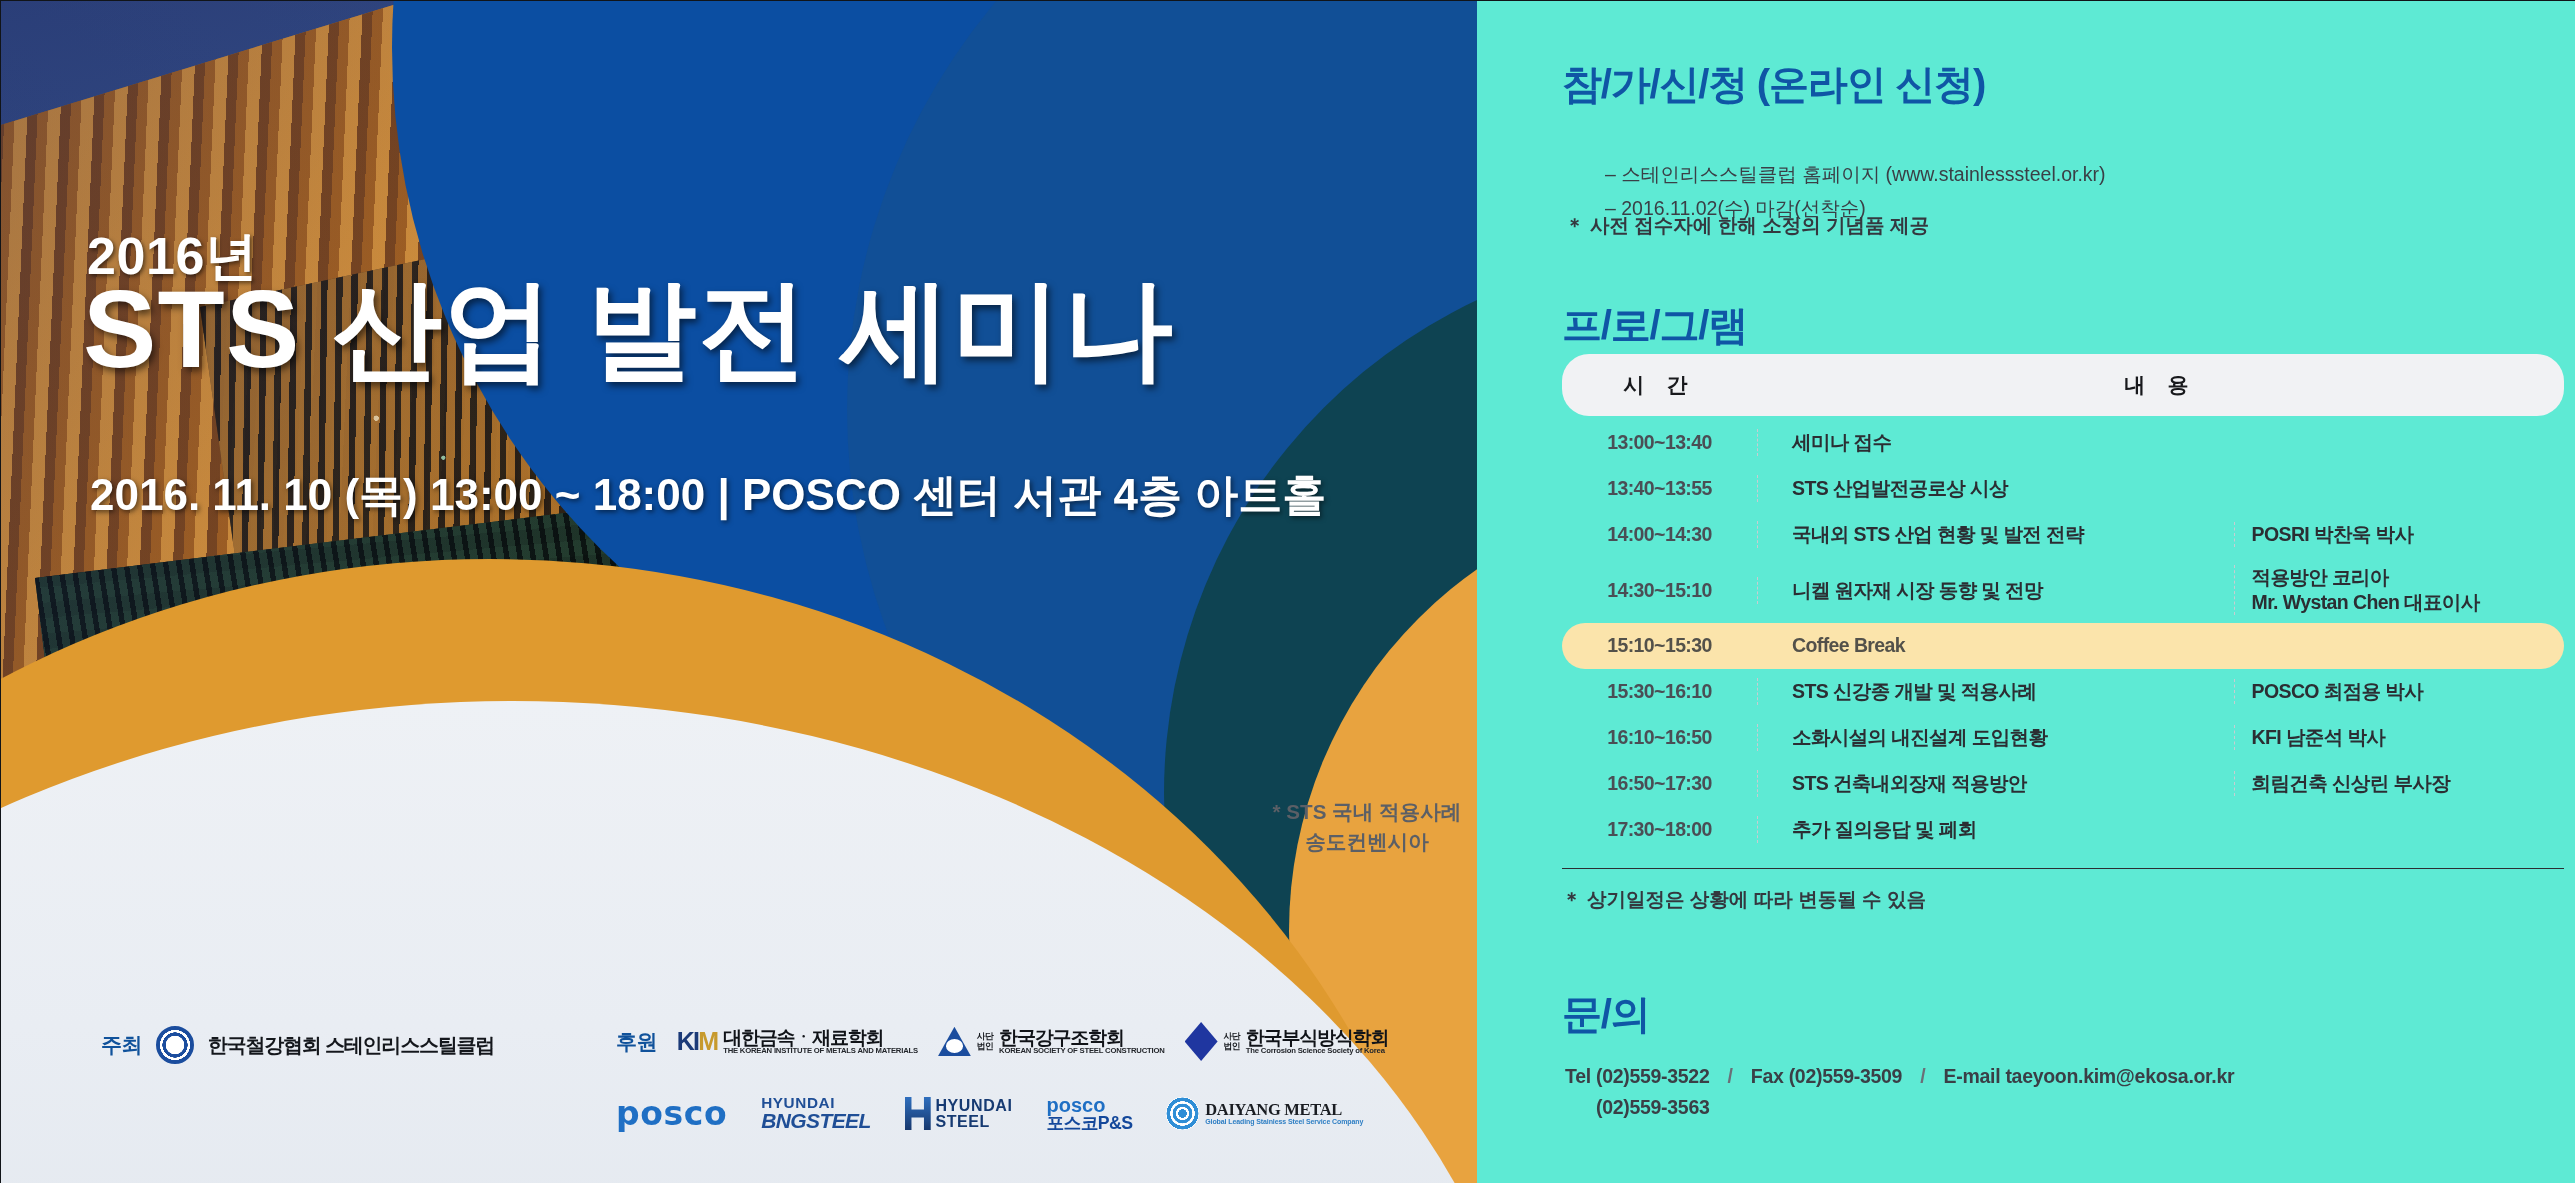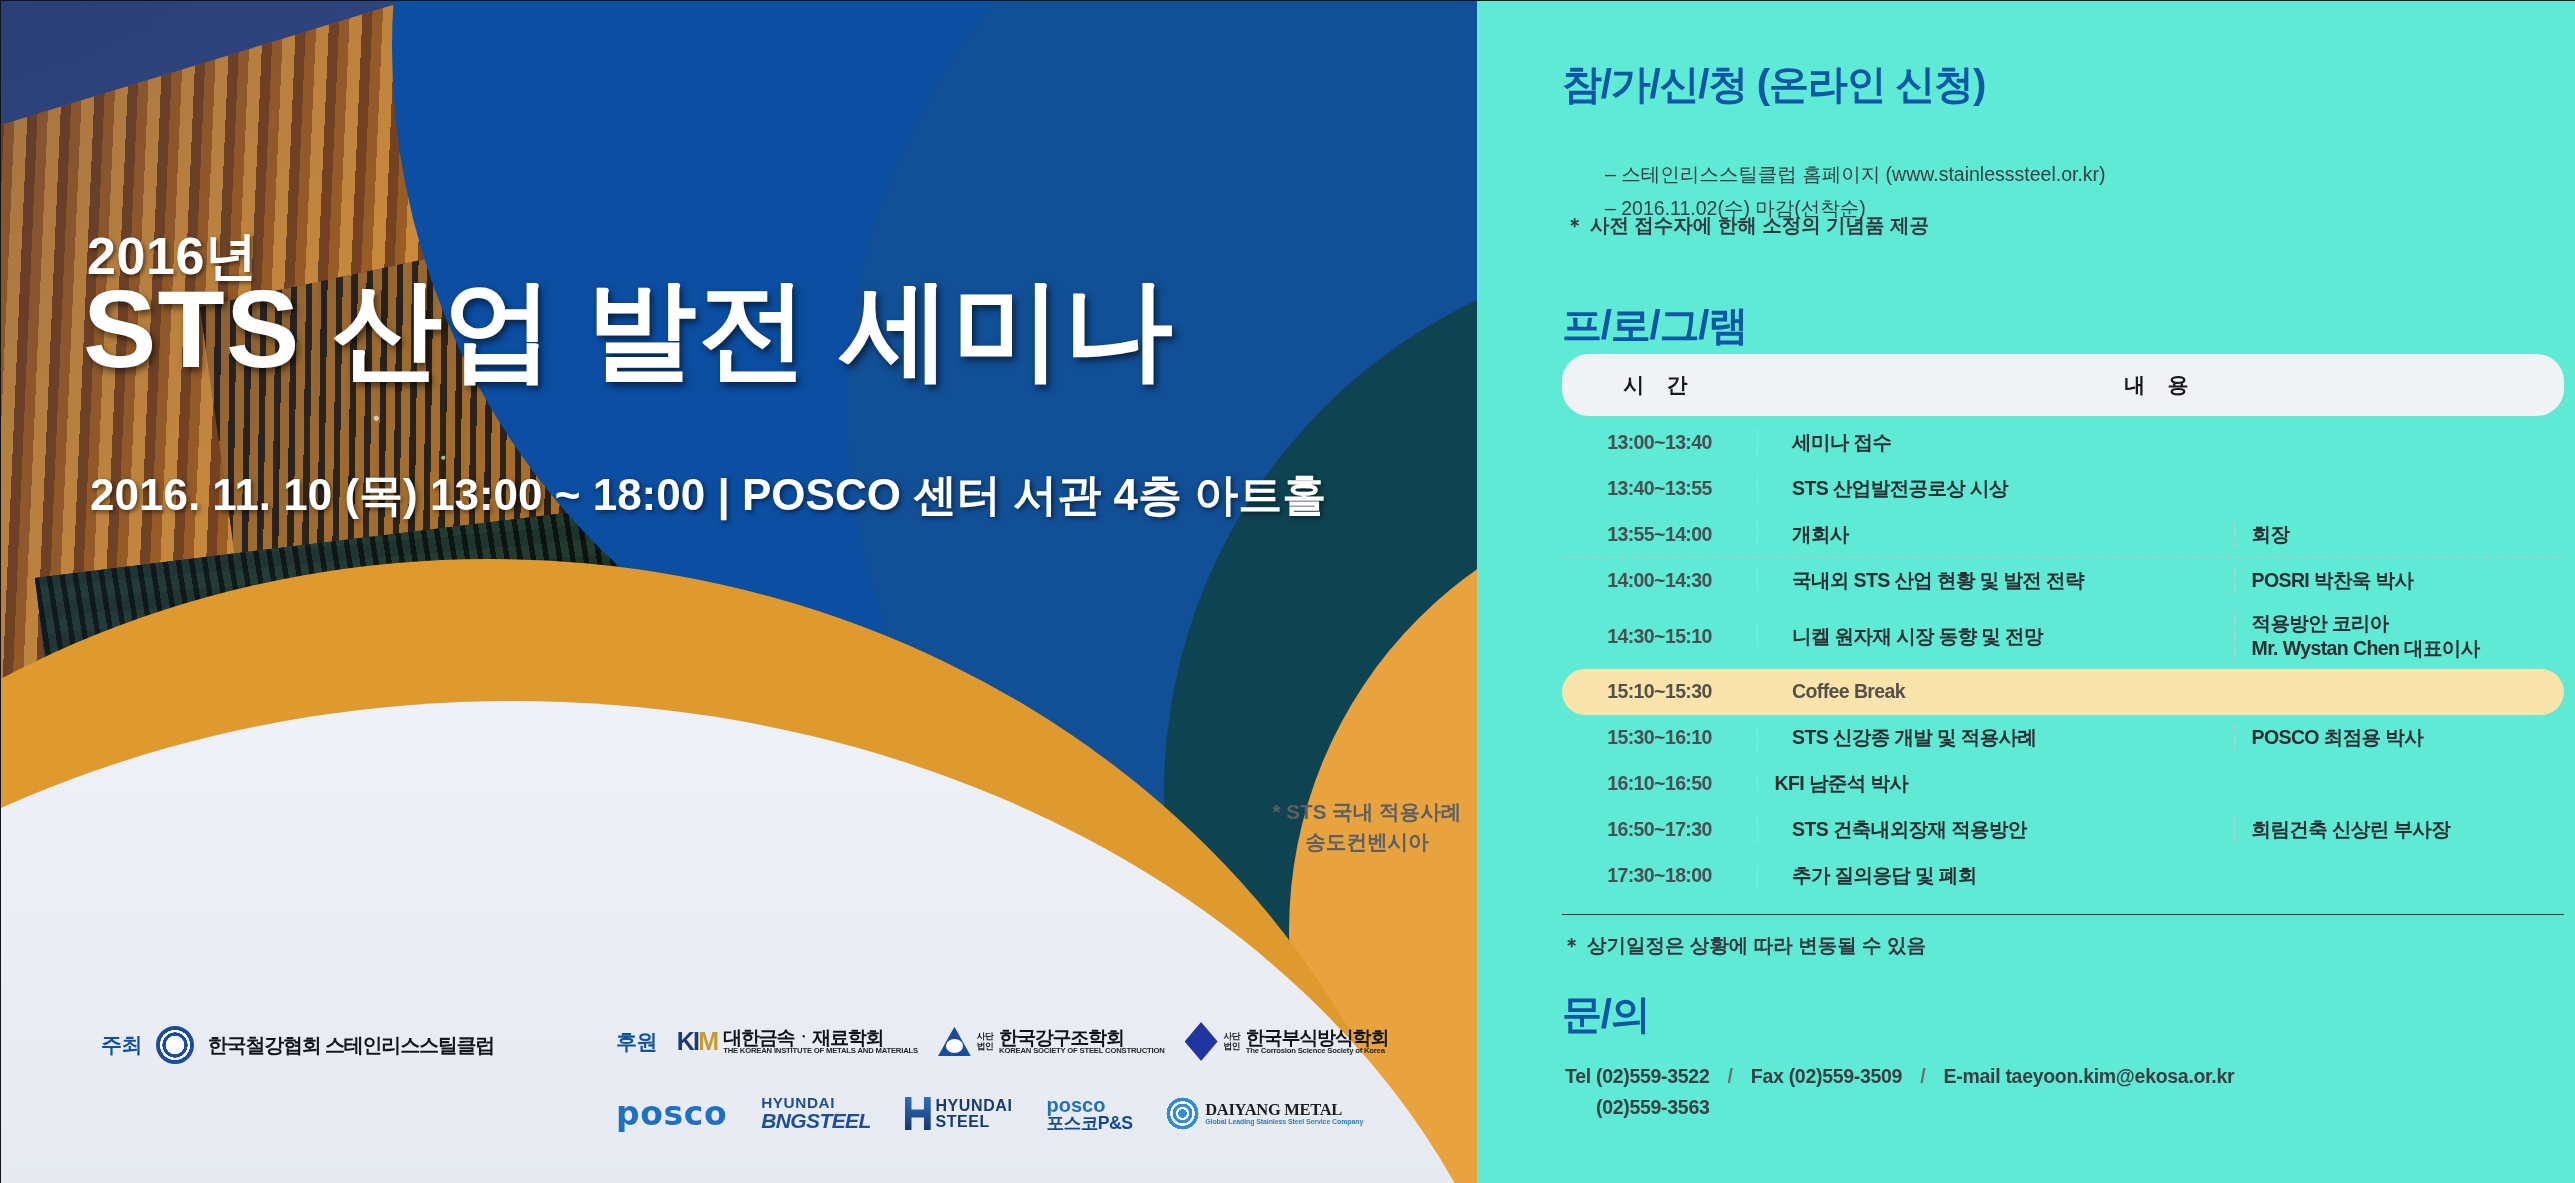--- a/index.html
+++ b/index.html
@@ -692,25 +692,20 @@
           <div class="cell-topic">세미나 접수</div>
           <div class="cell-person"></div>
         </div>
 
         <div class="trow">
           <div class="cell-time">13:40~13:55</div>
           <div class="cell-topic">STS 산업발전공로상 시상</div>
           <div class="cell-person"></div>
         </div>
 
-        <div class="trow divider-below">
-          <div class="cell-time">13:55~14:00</div>
-          <div class="cell-topic">개회사</div>
-          <div class="cell-person">회장</div>
-        </div>
 
         <div class="trow">
           <div class="cell-time">14:00~14:30</div>
           <div class="cell-topic">국내외 STS 산업 현황 및 발전 전략</div>
           <div class="cell-person">POSRI 박찬욱 박사</div>
         </div>
 
         <div class="trow tall">
           <div class="cell-time">14:30~15:10</div>
           <div class="cell-topic">니켈 원자재 시장 동향 및 전망</div>
@@ -725,20 +720,21 @@
         </div>
 
         <div class="trow">
           <div class="cell-time">15:30~16:10</div>
           <div class="cell-topic">STS 신강종 개발 및 적용사례</div>
           <div class="cell-person">POSCO 최점용 박사</div>
         </div>
 
         <div class="trow">
           <div class="cell-time">16:10~16:50</div>
+          <div class="cell-topic">소화시설의 내진설계 도입현황</div>
           <div class="cell-person">KFI 남준석 박사</div>
         </div>
 
         <div class="trow">
           <div class="cell-time">16:50~17:30</div>
           <div class="cell-topic">STS 건축내외장재 적용방안</div>
           <div class="cell-person">희림건축 신상린 부사장</div>
         </div>
 
         <div class="trow">

